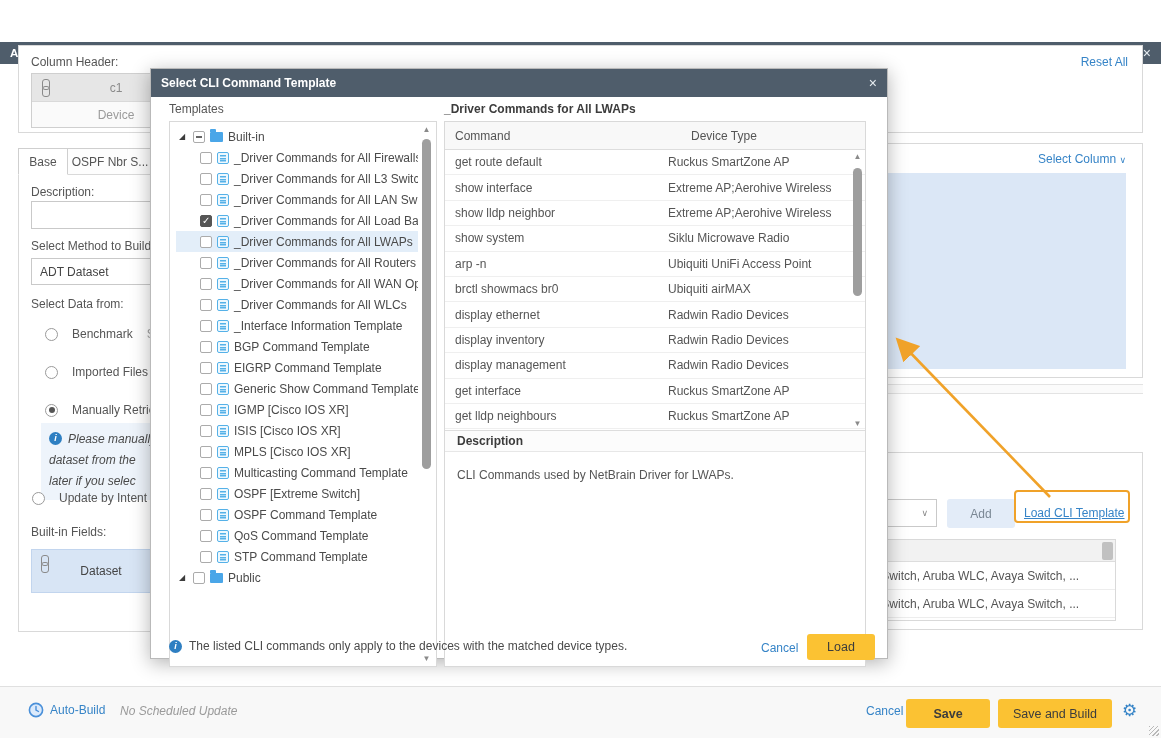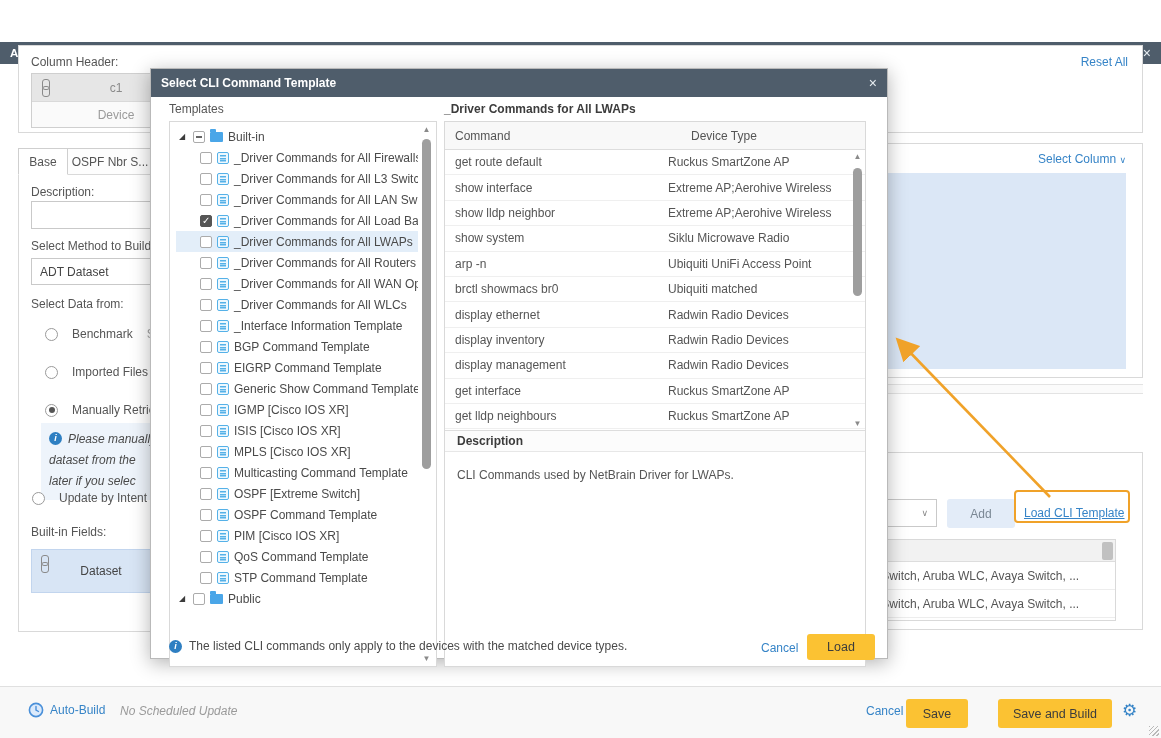--- a/index.html
+++ b/index.html
@@ -61,21 +61,21 @@
 
   
   .arrow-svg { position:absolute; left:0; top:0; width:1161px; height:738px; pointer-events:none; z-index:30; }
 
   
   .bottombar { position:absolute; left:0; bottom:0; width:100%; height:52px; background:#f8f8f8; border-top:1px solid #e0e0e0; }
   .autobuild { position:absolute; left:28px; top:15px; display:flex; align-items:center; gap:6px; color:var(--accent,#3684c7); cursor:pointer; }
   .sched { position:absolute; left:120px; top:17px; color:#9a9a9a; font-style:italic; }
   .bb-cancel { position:absolute; left:866px; top:17px; color:var(--accent,#3684c7); cursor:pointer; }
   .ybtn { background:var(--yellow,#fbc233); border:none; border-radius:3px; color:#3c3c3c; font-size:12.5px; cursor:pointer; font-family:"Liberation Sans",sans-serif; }
-  .bb-save { position:absolute; left:906px; top:12px; width:62px; height:29px; }
+  .bb-save { position:absolute; left:906px; top:12px; width:84px; height:29px;font-weight:bold; }
   .bb-savebuild { position:absolute; left:998px; top:12px; width:114px; height:29px; }
   .gear { position:absolute; left:1122px; top:13px; font-size:17px; color:var(--accent,#3684c7); cursor:pointer; }
   .resize-handle { position:absolute; right:2px; bottom:2px; width:10px; height:10px;
     background:repeating-linear-gradient(135deg,#b9b9b9 0 1px,transparent 1px 3px); }
 
   
   .modal { position:absolute; left:150px; top:68px; width:738px; height:591px; background:#fff; z-index:10;
     box-shadow:0 4px 18px rgba(0,0,0,.3); border:1px solid #b9b9b9; }
   .modal-head { height:28px; background:var(--titlebar,#4f5d6b); color:#fff; display:flex; align-items:center; padding:0 10px; font-weight:bold; }
   .modal-head .close { margin-left:auto; font-weight:normal; font-size:14px; cursor:pointer; color:#e8edf1; }
@@ -347,25 +347,20 @@
             <span class="lbl">OSPF [Extreme Switch]</span>
           </div>
           <div class="tree-row">
             <span class="cb off"></span>
             <span class="doc-icon"></span>
             <span class="lbl">OSPF Command Template</span>
           </div>
           <div class="tree-row">
             <span class="cb off"></span>
             <span class="doc-icon"></span>
-            <span class="lbl">PIM [Cisco IOS XR]</span>
-          </div>
-          <div class="tree-row">
-            <span class="cb off"></span>
-            <span class="doc-icon"></span>
             <span class="lbl">QoS Command Template</span>
           </div>
           <div class="tree-row">
             <span class="cb off"></span>
             <span class="doc-icon"></span>
             <span class="lbl">STP Command Template</span>
           </div>
           <div class="tree-row root">
             <span class="tri">◢</span>
             <span class="cb off"></span>
@@ -402,21 +397,21 @@
             <div class="cmd-row">
               <span class="c1">show system</span>
               <span class="c2">Siklu Microwave Radio</span>
             </div>
             <div class="cmd-row">
               <span class="c1">arp -n</span>
               <span class="c2">Ubiquiti UniFi Access Point</span>
             </div>
             <div class="cmd-row">
               <span class="c1">brctl showmacs br0</span>
-              <span class="c2">Ubiquiti matched</span>
+              <span class="c2">Ubiquiti airMAX</span>
             </div>
             <div class="cmd-row">
               <span class="c1">display ethernet</span>
               <span class="c2">Radwin Radio Devices</span>
             </div>
             <div class="cmd-row">
               <span class="c1">display inventory</span>
               <span class="c2">Radwin Radio Devices</span>
             </div>
             <div class="cmd-row">

